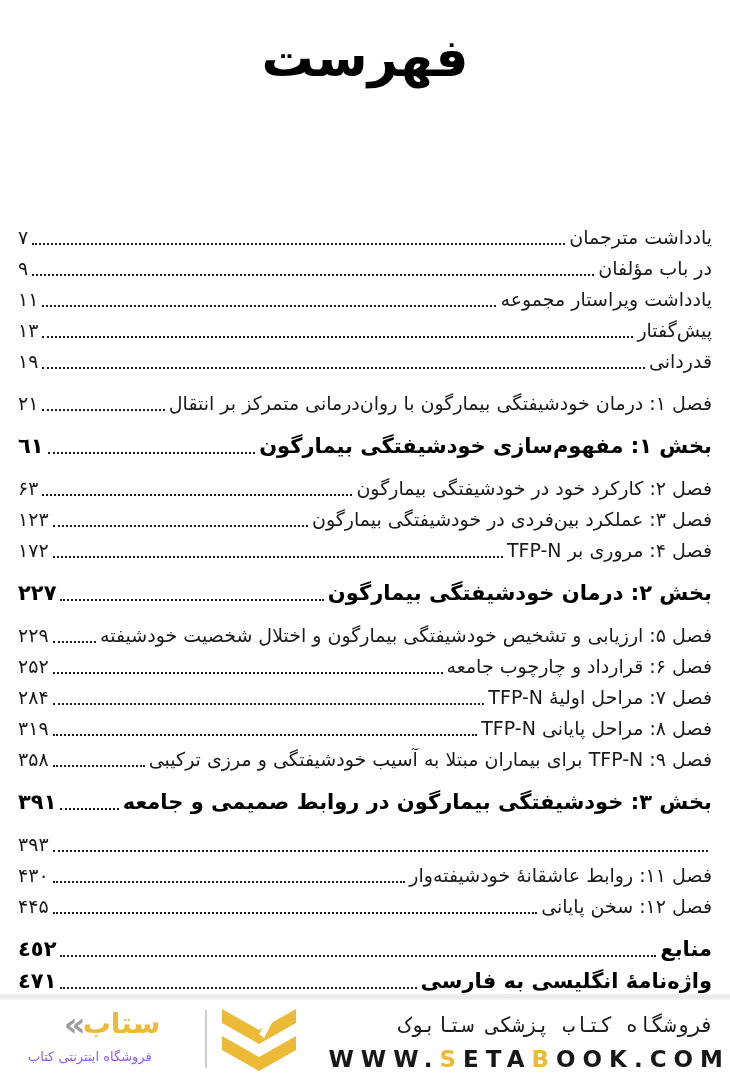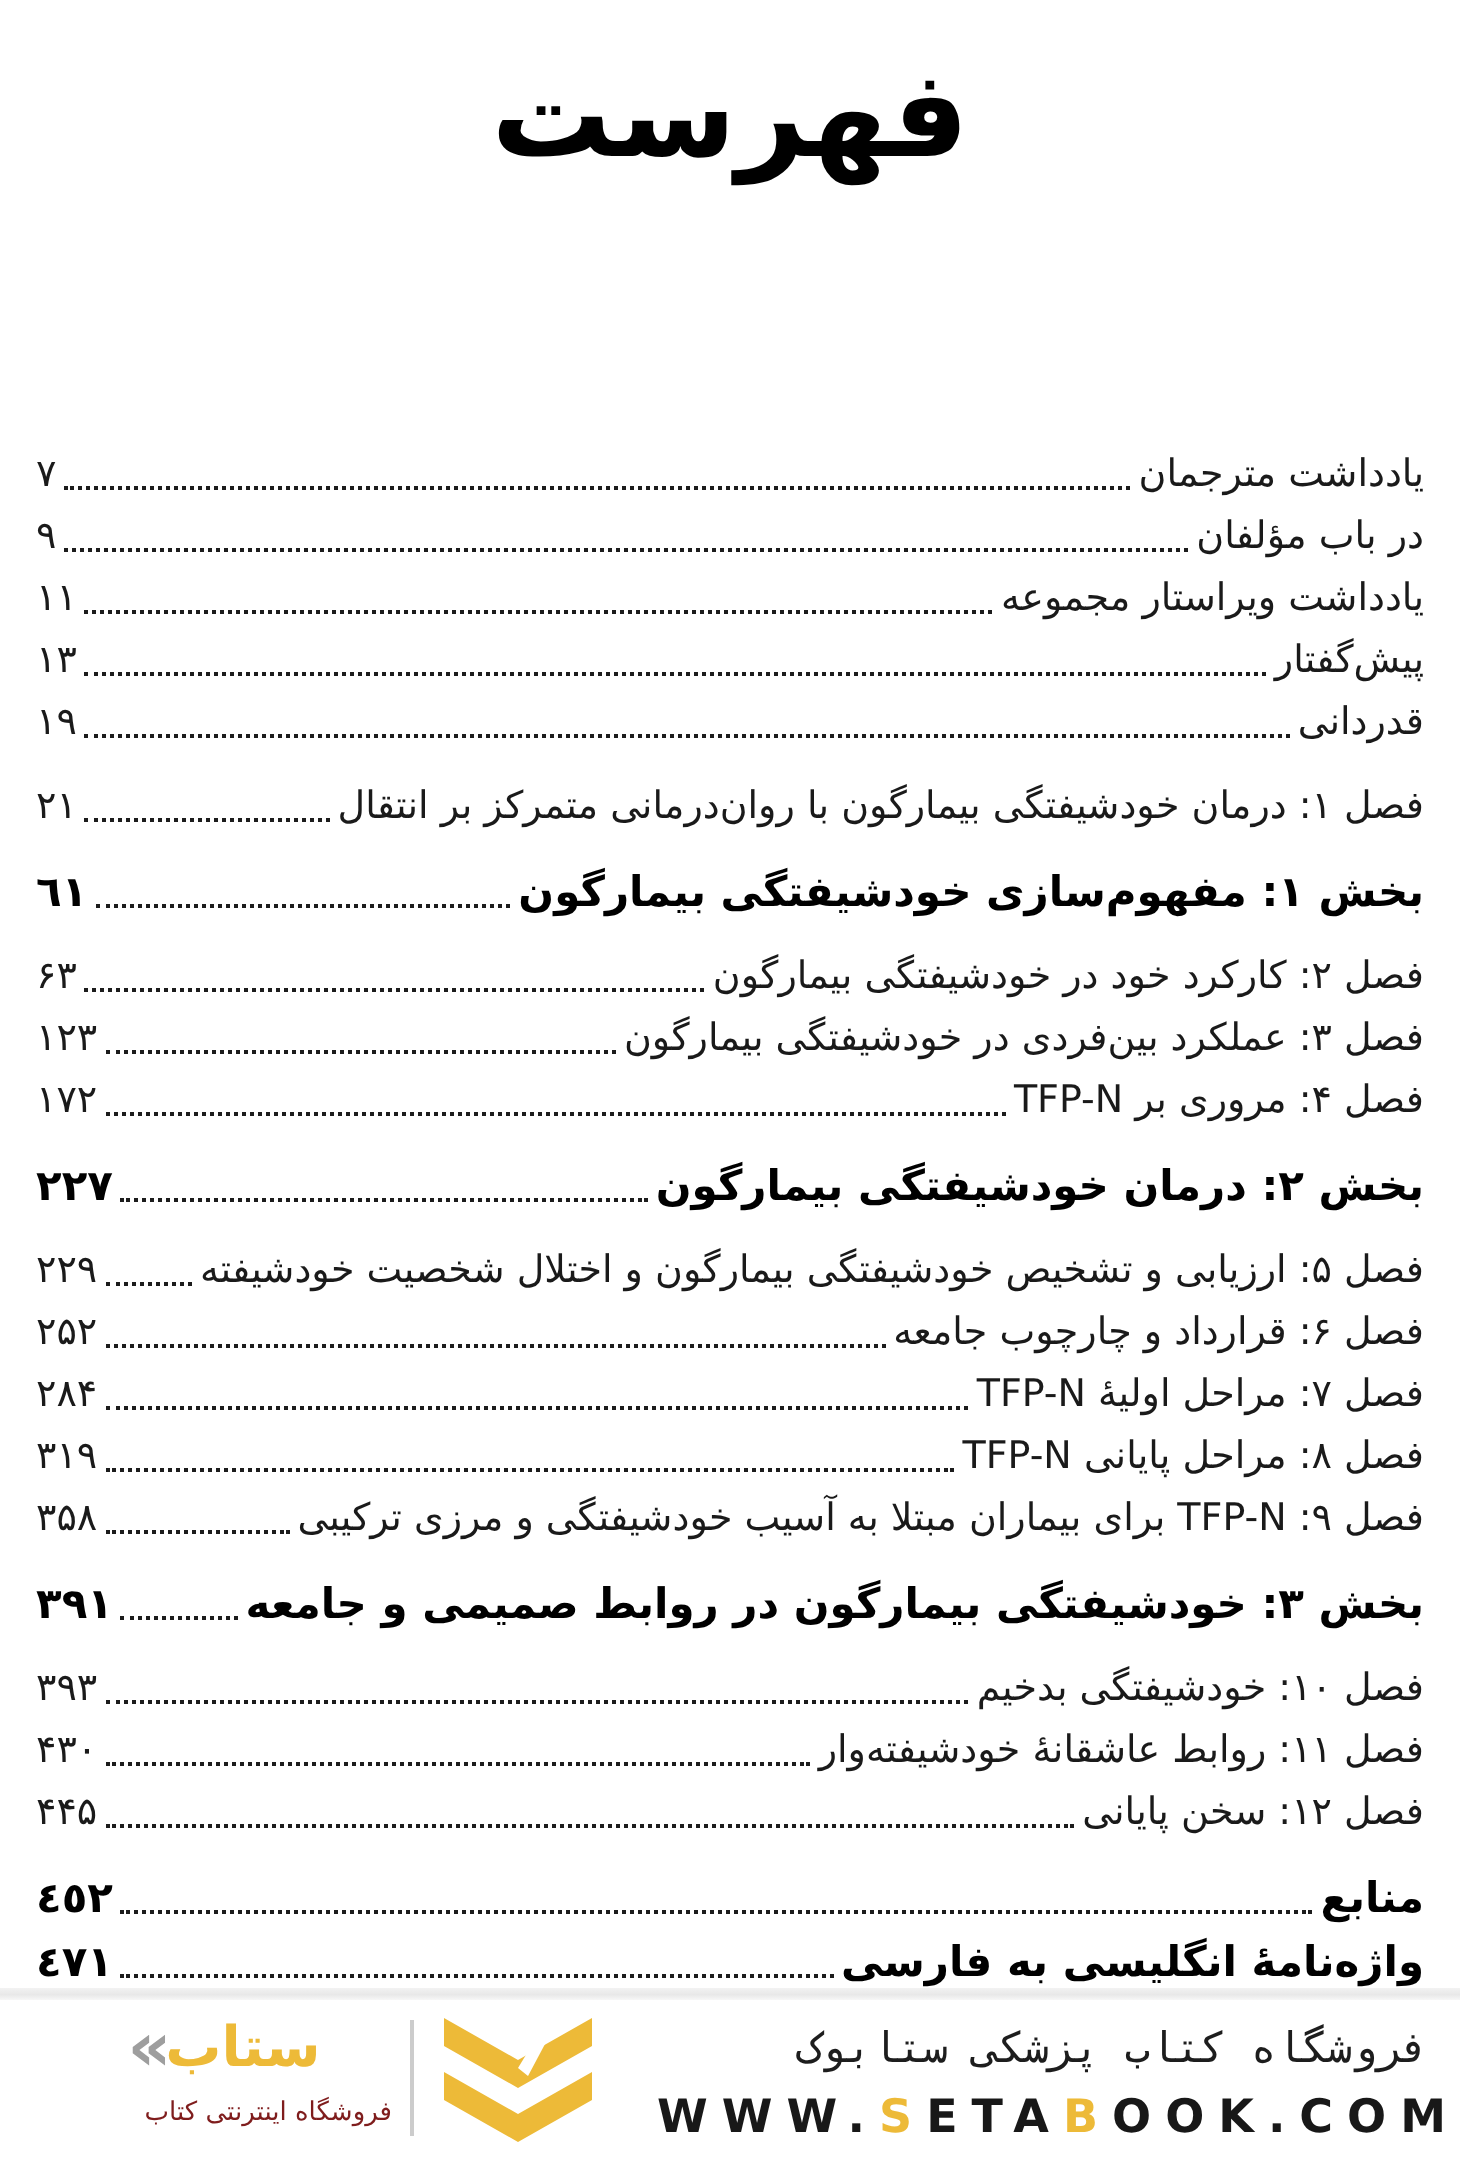--- a/index.html
+++ b/index.html
@@ -18,21 +18,21 @@
     margin: 0 auto;
   }
 
   
   .toc-title {
     position: absolute;
     top: 14px;
     left: 0;
     right: 0;
     text-align: center;
-    font-size: 60px;
+    font-size: 52px;
     line-height: 88px;
     font-weight: bold;
     color: #000000;
   }
 
   
   .toc-list {
     position: absolute;
     top: 222px;
     right: 18px;
@@ -143,24 +143,24 @@
     font-size: 28px;
     font-weight: bold;
     color: var(--accent, #e8b532);
     line-height: 1.1;
   }
   .tagline {
     position: absolute;
     left: 0;
     top: 47px;
     width: 168px;
-    text-align: right;
+    text-align: left;
     direction: rtl;
     font-size: 13px;
-    color: #7f1d1d;
+    color: #8b5cf6;
   }
   .logo-divider {
     position: absolute;
     left: 177px;
     top: 8px;
     width: 2px;
     height: 58px;
     background: #cccccc;
   }
   .emblem {
@@ -275,21 +275,20 @@
     <span class="pagenum">۳۵۸</span>
   </div>
 
   <div class="toc-row bold gap">
     <span class="label">بخش ۳: خودشیفتگی بیمارگون در روابط صمیمی و جامعه</span>
     <span class="dots"></span>
     <span class="pagenum">٣٩١</span>
   </div>
 
   <div class="toc-row gap">
-    <span class="label">فصل ۱۰: خودشیفتگی بدخیم</span>
     <span class="dots"></span>
     <span class="pagenum">۳۹۳</span>
   </div>
 
   <div class="toc-row">
     <span class="label">فصل ۱۱: روابط عاشقانۀ خودشیفته‌وار</span>
     <span class="dots"></span>
     <span class="pagenum">۴۳۰</span>
   </div>
 

